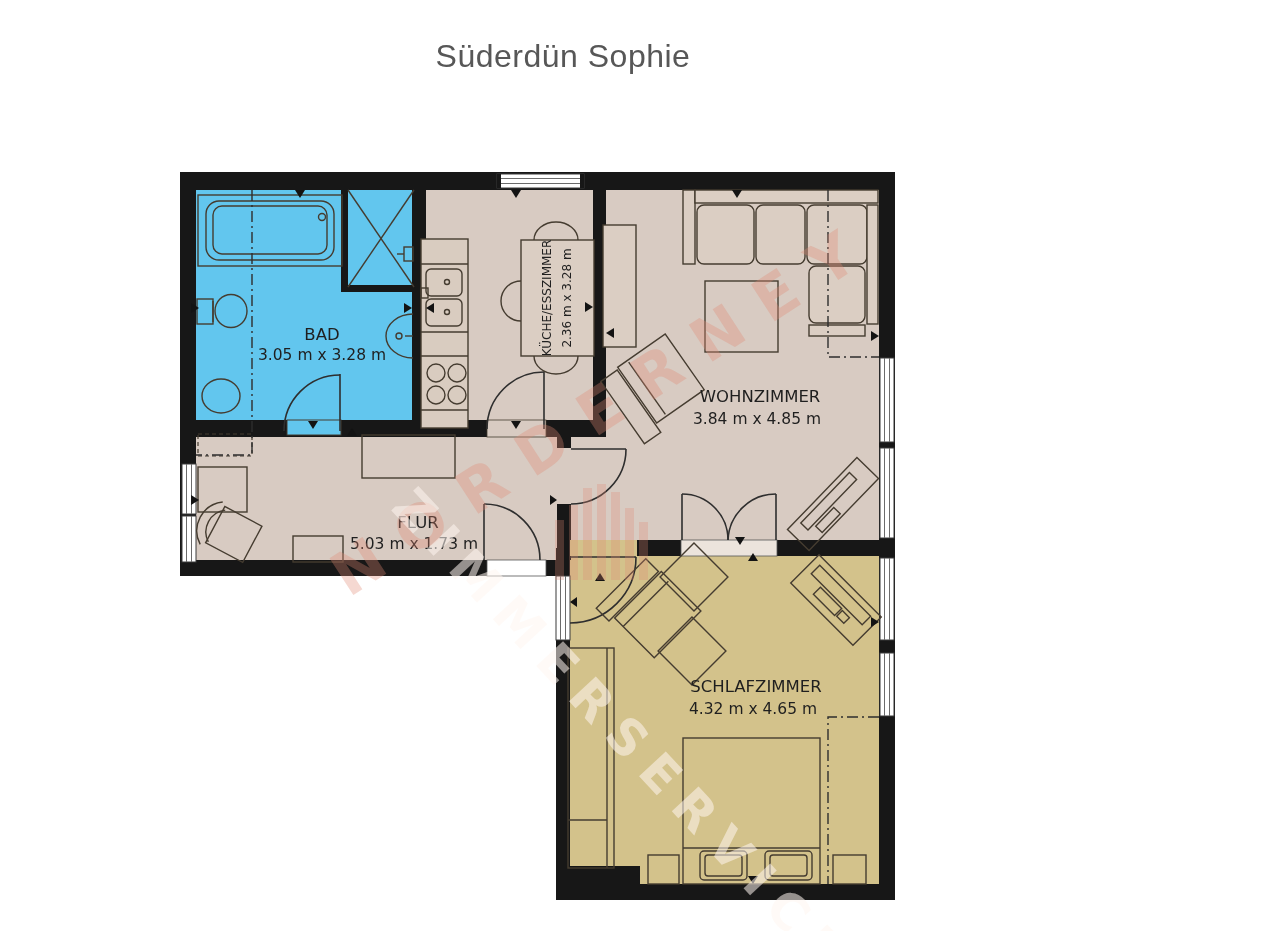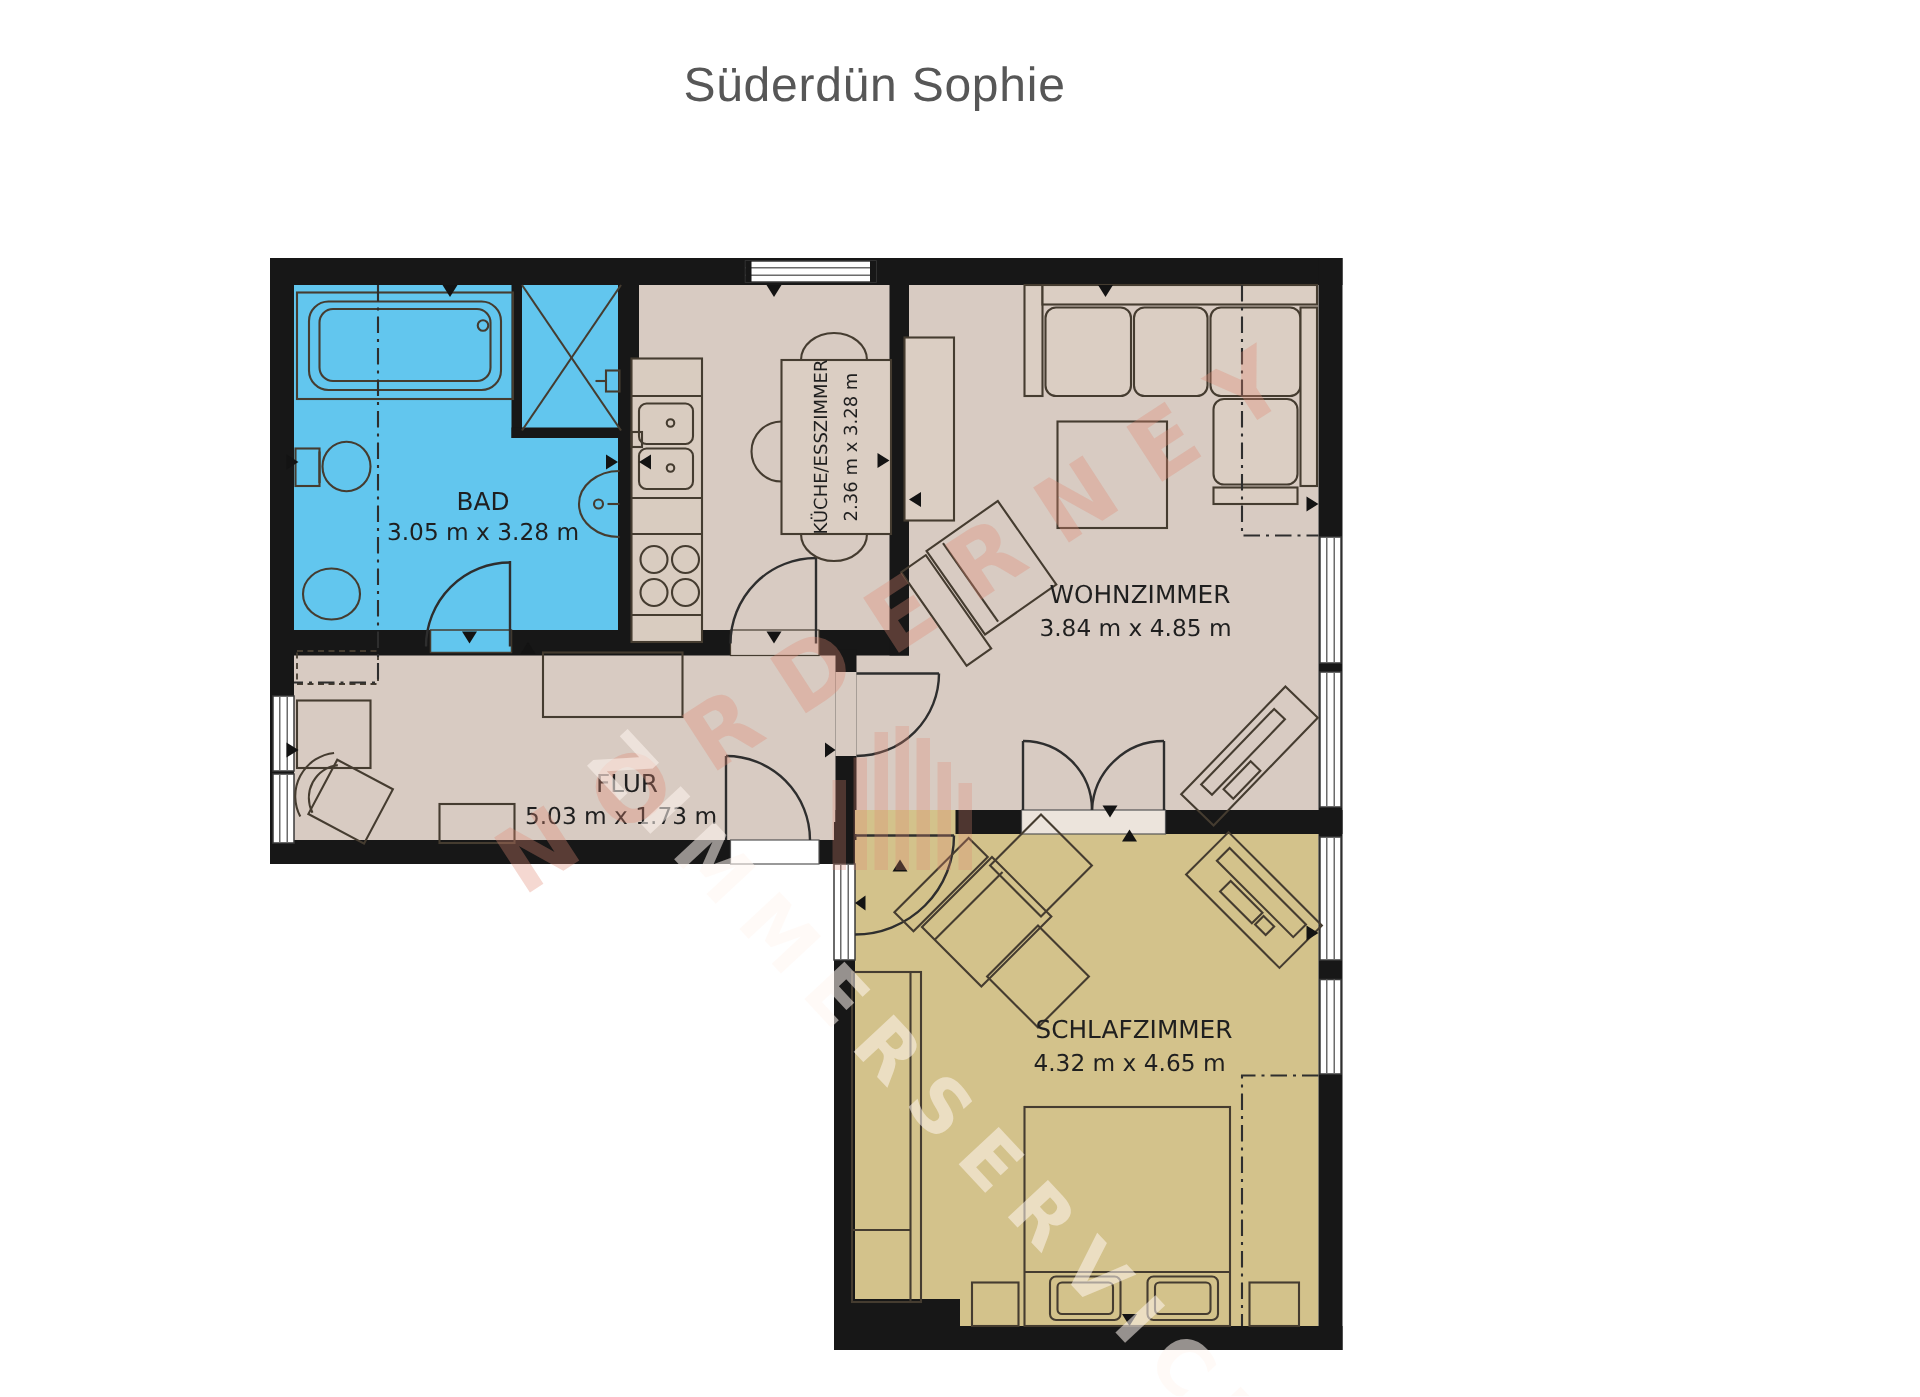--- a/index.html
+++ b/index.html
@@ -1,18 +1,18 @@
 <!DOCTYPE html>
 <html><head>
 <meta charset="utf-8">
 <style>
   html,body{margin:0;padding:0;background:#ffffff;}
   .stage{position:relative;width:1280px;height:931px;background:#ffffff;overflow:hidden;
          font-family:"DejaVu Sans",sans-serif;}
-  .title{position:absolute;top:38px;left:583px;transform:translateX(-50%);
+  .title{position:absolute;top:38px;left:563px;transform:translateX(-50%);
          font-family:"Liberation Sans",sans-serif;font-size:32px;color:#575757;
          white-space:nowrap;letter-spacing:0.5px;}
   svg{position:absolute;left:0;top:0;}
   .w{fill:#171717;}
   .f{fill:none;stroke:#453c30;stroke-width:1.4;}
   .ff{fill:#dbcec3;stroke:#453c30;stroke-width:1.4;}
   .fc{fill:#d9ccc0;stroke:#453c30;stroke-width:1.4;}
   .d{fill:none;stroke:#2e2e2e;stroke-width:1.6;}
   .dd{fill:none;stroke:#2e2e2e;stroke-width:1.4;stroke-dasharray:11 4 2 4;}
   .dash{fill:none;stroke:#453c30;stroke-width:1.2;stroke-dasharray:4 3;}

